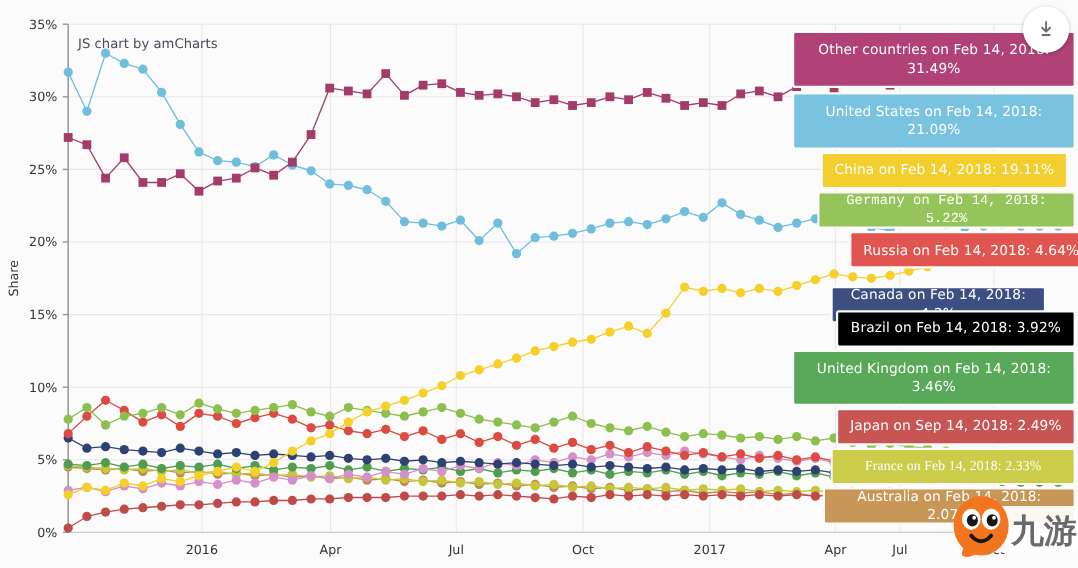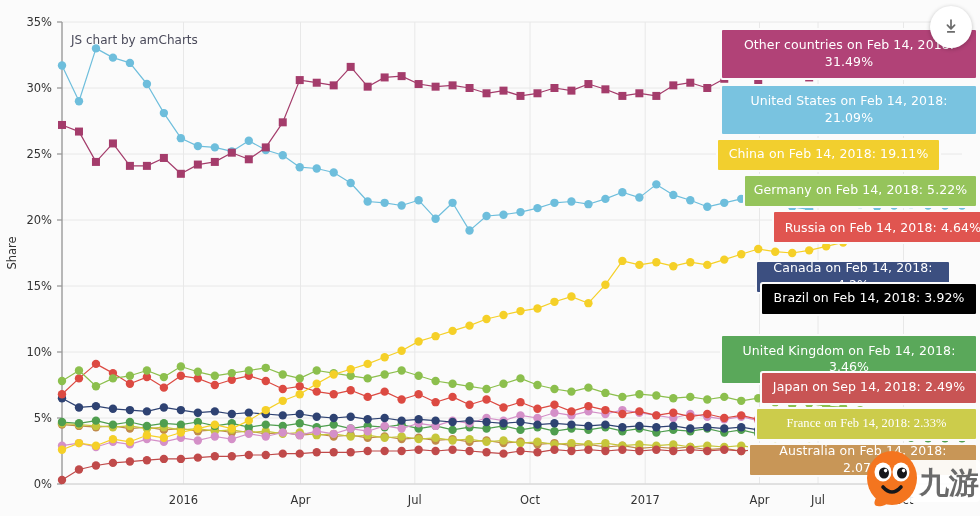--- a/index.html
+++ b/index.html
@@ -750,36 +750,36 @@
       </g>
     </svg>
 
   <div id="callout-layer">
       <div class="callout" style="left: 722px; top: 30px; width: 254px; height: 48px; background: rgb(177, 66, 119);">
         <span>Other countries on Feb 14, 2018: 31.49%</span>
       </div>
       <div class="callout" style="left: 722px; top: 86px; width: 254px; height: 48px; background: rgb(121, 195, 224); align-items: center;">
         <span>United States on Feb 14, 2018: 21.09%</span>
       </div>
-      <div class="callout" style="left: 718px; top: 140px; width: 221px; height: 30px; background: rgb(242, 207, 46);">
+      <div class="callout" style="left: 748px; top: 140px; width: 221px; height: 30px; background: rgb(242, 207, 46);">
         <span>China on Feb 14, 2018: 19.11%</span>
       </div>
-      <div class="callout" style="left: 745px; top: 176px; width: 231px; height: 30px; background: rgb(149, 196, 91);">
+      <div class="callout" style="left: 745px; top: 176px; width: 231px; height: 30px; background: rgb(149, 196, 91); font-family: Liberation Mono, monospace;">
         <span>Germany on Feb 14, 2018: 5.22%</span>
       </div>
       <div class="callout" style="left: 774px; top: 212px; width: 218px; height: 30px; background: rgb(224, 85, 80); align-items: flex-end;">
         <span>Russia on Feb 14, 2018: 4.64%</span>
       </div>
       <div class="callout" style="left: 757px; top: 248px; width: 192px; height: 30px; background: rgb(60, 79, 128); margin-top: 14px;">
         <span>Canada on Feb 14, 2018: 4.2%</span>
       </div>
       <div class="callout" style="left: 762px; top: 284px; width: 214px; height: 30px; background: #000000;">
         <span>Brazil on Feb 14, 2018: 3.92%</span>
       </div>
-      <div class="callout" style="left: 722px; top: 336px; width: 254px; height: 47px; background: rgb(90, 168, 90);">
+      <div class="callout" style="left: 722px; top: 320px; width: 254px; height: 47px; background: rgb(90, 168, 90);">
         <span>United Kingdom on Feb 14, 2018: 3.46%</span>
       </div>
       <div class="callout" style="left: 762px; top: 373px; width: 214px; height: 30px; background: rgb(200, 84, 84);">
         <span>Japan on Sep 14, 2018: 2.49%</span>
       </div>
       <div class="callout" style="left: 757px; top: 409px; width: 219px; height: 30px; background: rgb(204, 204, 75); font-family: Liberation Serif, serif;">
         <span>France on Feb 14, 2018: 2.33%</span>
       </div>
       <div class="callout" style="left: 750px; top: 445px; width: 226px; height: 30px; background: rgb(200, 150, 87);">
         <span>Australia on Feb 14, 2018: 2.07%</span>

